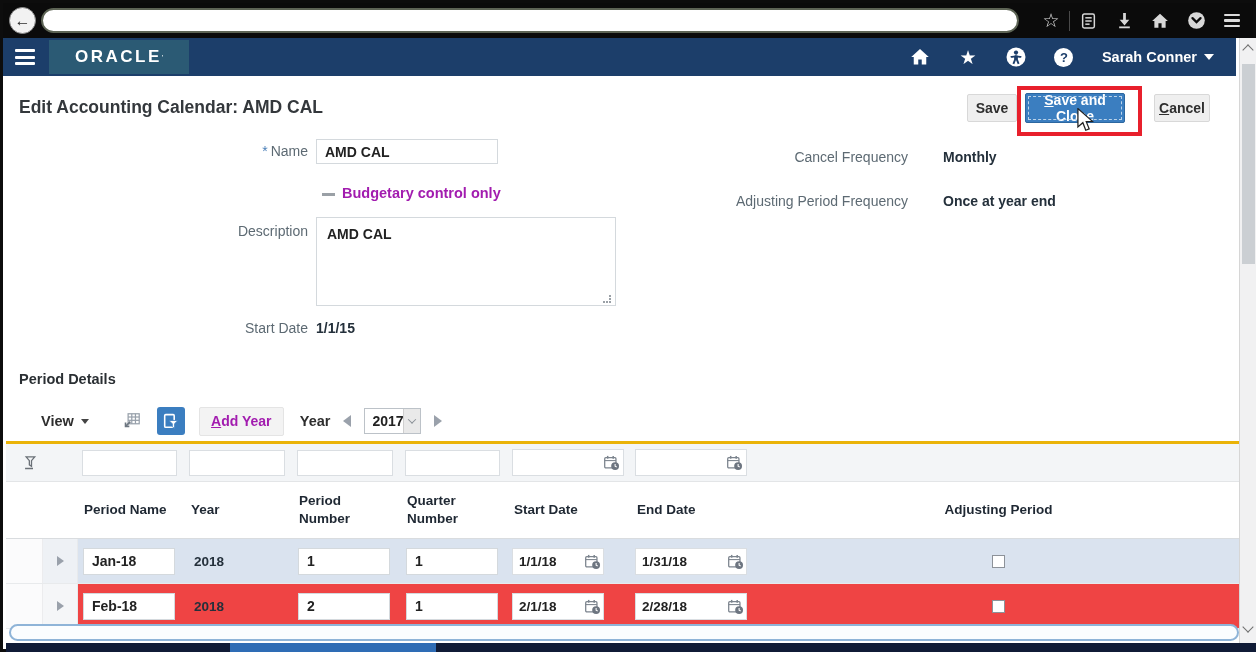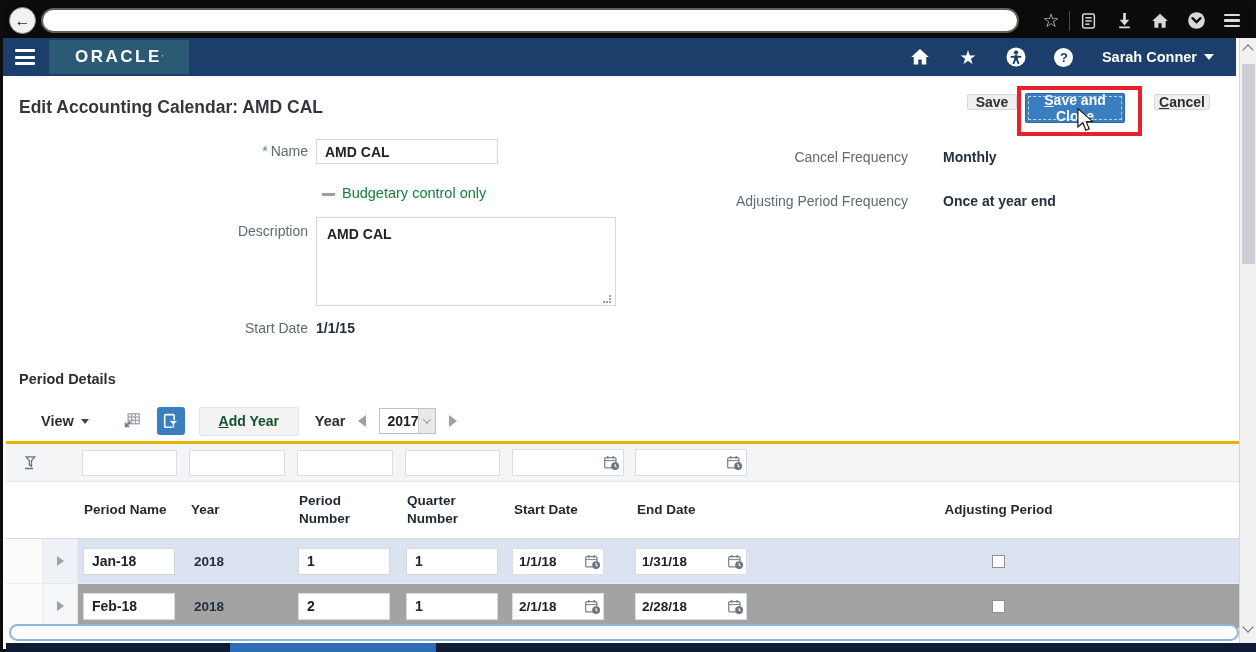--- a/index.html
+++ b/index.html
@@ -29,48 +29,48 @@
   .logo-reg { color:#fff; font-size:8px; vertical-align:top; }
   .hdr-right { margin-left:auto; display:flex; align-items:center; gap:28px; padding-right:22px; }
   .hdr-ico { width:20px; height:20px; display:flex; align-items:center; justify-content:center; }
   .hdr-star { color:#fff; font-size:19px; line-height:1; }
   .circ { width:19px; height:19px; border-radius:50%; background:#fff; color:#1c3e6a; font-size:13px; font-weight:bold; display:flex; align-items:center; justify-content:center; }
   .user { color:#fff; font-size:14.5px; font-weight:bold; display:flex; align-items:center; gap:7px; }
   .caret-dn-w { width:0; height:0; border-left:5px solid transparent; border-right:5px solid transparent; border-top:6px solid #fff; }
 
   
   .page-title { position:absolute; left:16px; top:94px; font-size:17.5px; font-weight:600; color:#34383c; }
-  .btn { position:absolute; height:16px; border:1px solid #d8d8d8; background:#efefef; color:#2e2e2e; font-size:14px; font-weight:600; border-radius:2px; display:flex; align-items:center; justify-content:center; font-family:"Liberation Sans", sans-serif; }
+  .btn { position:absolute; height:28px; border:1px solid #d8d8d8; background:#efefef; color:#2e2e2e; font-size:14px; font-weight:600; border-radius:2px; display:flex; align-items:center; justify-content:center; font-family:"Liberation Sans", sans-serif; }
   .btn-label { display:block; }
   .u-first::first-letter { text-decoration:underline; }
   #btn-save { left:964px; top:91px; width:50px; }
   #btn-savclose { left:1022px; top:90px; width:100px; height:30px; background:#3b7ec0; border:1px solid #2c67a0; color:#fff; outline:1px dashed #bcd4ea; outline-offset:-4px; }
   #btn-cancel { left:1151px; top:91px; width:56px; }
   .highlight-box { position:absolute; left:1014px; top:83px; width:125px; height:50px; border:4px solid #e8202c; pointer-events:none; }
   .cursor { position:absolute; left:1074px; top:105px; }
 
   
   .lbl { position:absolute; color:#5d6a73; font-size:14px; text-align:right; width:230px; }
   .val { position:absolute; color:#24303b; font-size:14px; font-weight:600; }
   .req { color:#4b7fb8; margin-right:3px; }
   .txt-input { border:1px solid #d4d9dd; background:#fff; font-size:14px; color:#222; padding:0 8px; font-family:"Liberation Sans", sans-serif; font-weight:600; }
   #name-input { position:absolute; left:313px; top:136px; width:182px; height:25px; }
   .dash-cb { position:absolute; left:319px; top:190px; width:13px; height:2.5px; background:#9aa0a6; }
-  #budgetary-lbl { position:absolute; left:339px; top:182px; color:#15803d; font-size:14.5px; font-weight:400; }
+  #budgetary-lbl { position:absolute; left:339px; top:182px; color:#a21caf; font-size:14.5px; font-weight:700; }
   #desc-area { position:absolute; left:313px; top:214px; width:300px; height:89px; border:1px solid #d4d9dd; resize:none; font-family:"Liberation Sans", sans-serif; font-size:14px; font-weight:600; color:#222; padding:8px 10px; outline:none; }
   .grip { position:absolute; left:600px; top:292px; width:8px; height:8px; border-right:2px dotted #9aa0a6; border-bottom:2px dotted #9aa0a6; }
 
   
   .section-hd { position:absolute; left:16px; top:368px; font-size:14.5px; font-weight:bold; color:#2a2f33; }
   .toolbar { position:absolute; left:0; top:400px; width:1233px; height:36px; display:flex; align-items:center; }
   .view-menu { margin-left:38px; display:flex; align-items:center; gap:7px; color:#2e2e2e; font-size:14.5px; font-weight:600; }
   .caret-dn-d { width:0; height:0; border-left:4.5px solid transparent; border-right:4.5px solid transparent; border-top:5.5px solid #444; }
   .tool-ico { margin-left:32px; width:22px; height:22px; display:flex; align-items:center; justify-content:center; }
   .qbe-btn { margin-left:14px; width:28px; height:28px; background:#3b7ec0; border-radius:3px; display:flex; align-items:center; justify-content:center; }
-  .add-year { margin-left:14px; width:100px; height:29px; background:#f3f3f3; border:1px solid #e4e4e4; color:#14532d; font-size:14px; font-weight:600; border-radius:2px; display:flex; align-items:center; justify-content:center; }
+  .add-year { margin-left:14px; width:85px; height:29px; background:#f3f3f3; border:1px solid #e4e4e4; color:#a21caf; font-size:14px; font-weight:600; border-radius:2px; display:flex; align-items:center; justify-content:center; }
   .year-lbl { margin-left:16px; color:#2e2e2e; font-size:14.5px; font-weight:600; }
   .nav-arr { width:0; height:0; border-top:6px solid transparent; border-bottom:6px solid transparent; }
   .arr-l { margin-left:13px; border-right:8px solid #9aa1ab; }
   .arr-r { margin-left:13px; border-left:8px solid #9aa1ab; }
   .year-combo { margin-left:13px; display:flex; height:26px; border:1px solid #bcc2c8; background:#fff; }
   .year-combo input { width:38px; border:none; outline:none; font-size:14px; font-weight:600; color:#222; padding-left:7px; font-family:"Liberation Sans", sans-serif; }
   .combo-chev { width:17px; background:#e9e9e9; border-left:1px solid #cfcfcf; display:flex; align-items:center; justify-content:center; }
   .chev-dn { width:6px; height:6px; border-right:1.5px solid #8a9097; border-bottom:1.5px solid #8a9097; transform:rotate(45deg) translate(-1px,-1px); }
 
   
@@ -78,21 +78,21 @@
   .prow { display:grid; grid-template-columns:37px 35px 107px 108px 108px 107px 123px 127px auto; align-items:center; }
   .filter-row { height:38px; background:#f3f5f7; border-bottom:1px solid #e3e5e7; }
   .filter-row .fcell { display:flex; align-items:center; height:100%; }
   .f-input { width:calc(100% - 12px); margin-left:4px; height:26px; border:1px solid #dadee2; background:#fff; font-size:13px; padding:0 6px; font-family:"Liberation Sans", sans-serif; }
   .date-box { display:flex; align-items:center; height:27px; border:1px solid #dadee2; background:#fff; margin-left:4px; }
   .date-box input { border:none; outline:none; flex:1; min-width:0; font-size:13.5px; font-weight:600; color:#222; padding:0 6px; font-family:"Liberation Sans", sans-serif; background:transparent; }
   .gutter-funnel { width:100%; display:flex; justify-content:flex-end; padding-right:4px; }
   .header-row { height:57px; background:#fff; border-bottom:1px solid #d9dcdf; }
   .hcell { font-size:13.5px; font-weight:bold; color:#1f2833; padding-left:6px; line-height:1.35; }
   .hcell.ctr { text-align:center; padding:0; }
-  .data-row { height:45px; background:#a3a3a3; border-bottom:1px solid #e8eaec; }
+  .data-row { height:45px; background:#ef4444; border-bottom:1px solid #e8eaec; }
   .data-row.selected { background:#dae3ef; }
   .exp-cell { height:100%; display:flex; align-items:center; justify-content:center; background:#f5f6f8; border-right:1px solid #e8eaec; }
   .data-row.selected .exp-cell { background:#eef1f5; }
   .rowhdr-cell { height:100%; background:#fbfbfc; border-right:1px solid #ececee; }
   .expander { width:0; height:0; border-top:5px solid transparent; border-bottom:5px solid transparent; border-left:7px solid #9aa1ab; }
   .cell-input { width:92px; margin-left:5px; height:27px; }
   .ycell { font-size:13.5px; font-weight:600; color:#24303b; padding-left:9px; }
   .row-date { width:92px; }
   .row-date.wide { width:112px; }
   .f-date { width:112px; }

